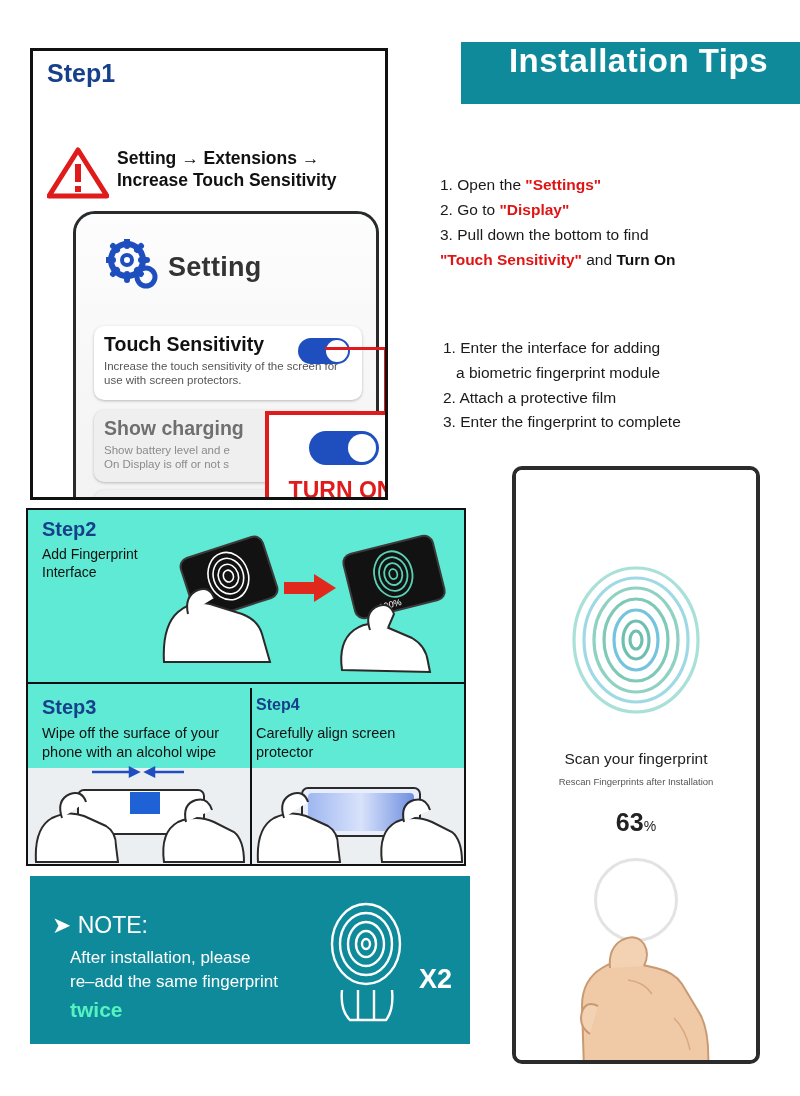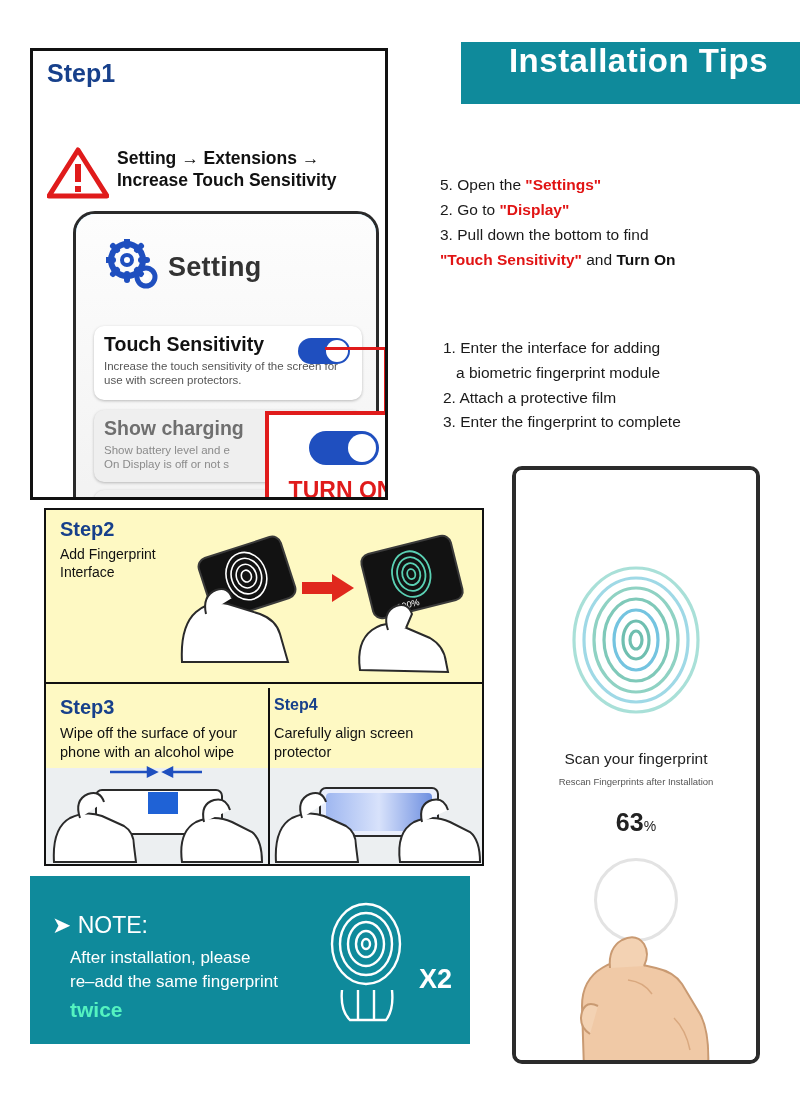--- a/index.html
+++ b/index.html
@@ -152,22 +152,22 @@
     position: absolute; left: 50%; top: 388px; transform: translateX(-50%);
     width: 78px; height: 78px; border-radius: 50%;
     border: 3px solid #e3e3e3;
   }
   #hand {
     position: absolute; left: 8px; top: 440px; width: 230px; height: 160px;
   }
 
   
   #steps-panel {
-    left: 44px; top: 508px; width: 440px; height: 358px;
-    border: 2px solid #111; background: #fef9c3; box-sizing: border-box; overflow: hidden;
+    left: 26px; top: 508px; width: 440px; height: 358px;
+    border: 2px solid #111; background: #5eead4; box-sizing: border-box; overflow: hidden;
   }
   #step2-title { position: absolute; left: 14px; top: 8px; font-size: 20px; font-weight: bold; color: #17408b; }
   #step2-sub { position: absolute; left: 14px; top: 36px; width: 120px; font-size: 14px; line-height: 1.25; color: #111; }
   #steps-divider { position: absolute; left: 0; right: 0; top: 172px; height: 2px; background: #111; }
   #step3-title { position: absolute; left: 14px; top: 186px; font-size: 20px; font-weight: bold; color: #17408b; }
   #step3-sub { position: absolute; left: 14px; top: 214px; width: 205px; font-size: 14.5px; line-height: 1.3; color: #111; }
   #step4-title { position: absolute; left: 228px; top: 186px; font-size: 16px; font-weight: bold; color: #17408b; }
   #step4-sub { position: absolute; left: 228px; top: 214px; width: 185px; font-size: 14.5px; line-height: 1.3; color: #111; }
   #lower-grey { position: absolute; left: 0; right: 0; top: 258px; bottom: 0; background: #eceff1; }
   #lower-divider { position: absolute; left: 222px; top: 178px; width: 2px; height: 178px; background: #111; }
@@ -263,21 +263,21 @@
     <div id="turn-on-text">TURN ON</div>
   </div>
 </div>
 
 <div class="abs" id="tips-header">
   <div id="tips-title">Installation Tips</div>
 </div>
 
 <div class="abs" id="tips-list1">
   <div class="tip-line">
-    <span>5. Open the </span><span class="q-red">"Settings"</span>
+    <span>1. Open the </span><span class="q-red">"Settings"</span>
   </div>
   <div class="tip-line">
     <span>2. Go to </span><span class="q-red">"Display"</span>
   </div>
   <div class="tip-line">
     <span>3. Pull down the bottom to find</span>
   </div>
   <div class="tip-line">
     <span class="q-red">"Touch Sensitivity"</span><span> and </span><span class="b-black">Turn On</span>
   </div>

